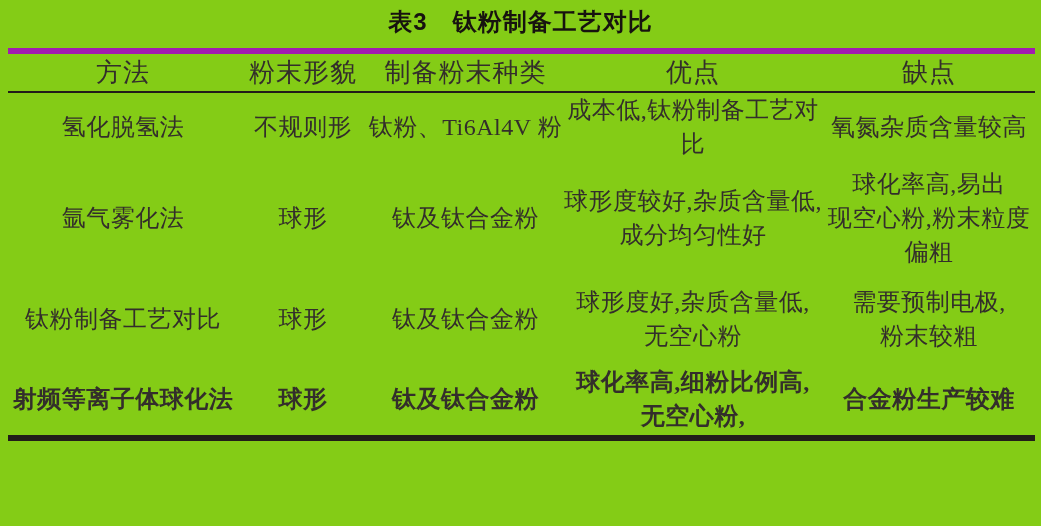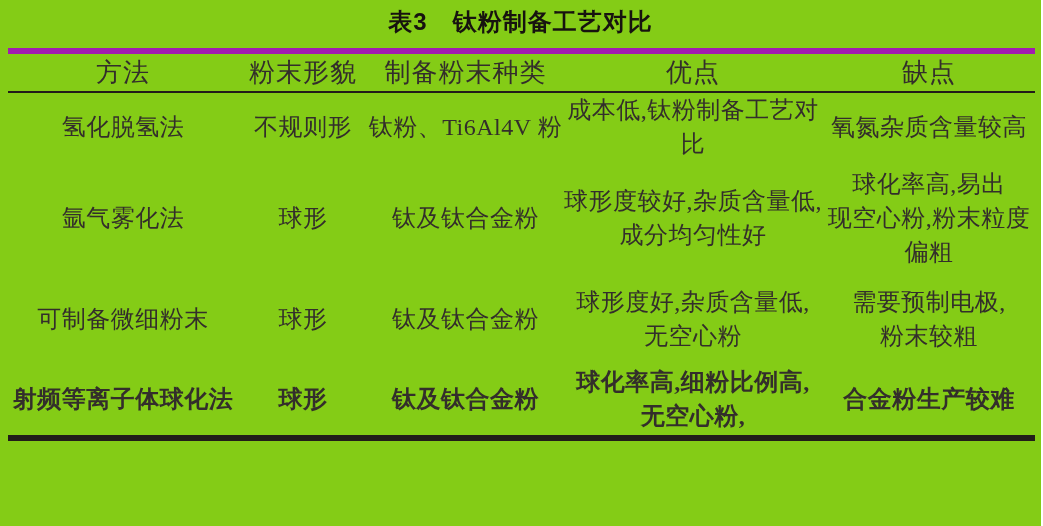--- a/index.html
+++ b/index.html
@@ -100,21 +100,21 @@
         <td>氩气雾化法</td>
         <td>球形</td>
         <td>钛及钛合金粉</td>
         <td>球形度较好,杂质含量低,
 成分均匀性好</td>
         <td>球化率高,易出
 现空心粉,粉末粒度
 偏粗</td>
       </tr>
       <tr class="r4">
-        <td>可制备微细粉末</td>
+        <td>钛粉制备工艺对比</td>
         <td>球形</td>
         <td>钛及钛合金粉</td>
         <td>球形度好,杂质含量低,
 无空心粉</td>
         <td>需要预制电极,
 粉末较粗</td>
       </tr>
       <tr class="r5">
         <td>射频等离子体球化法</td>
         <td>球形</td>

